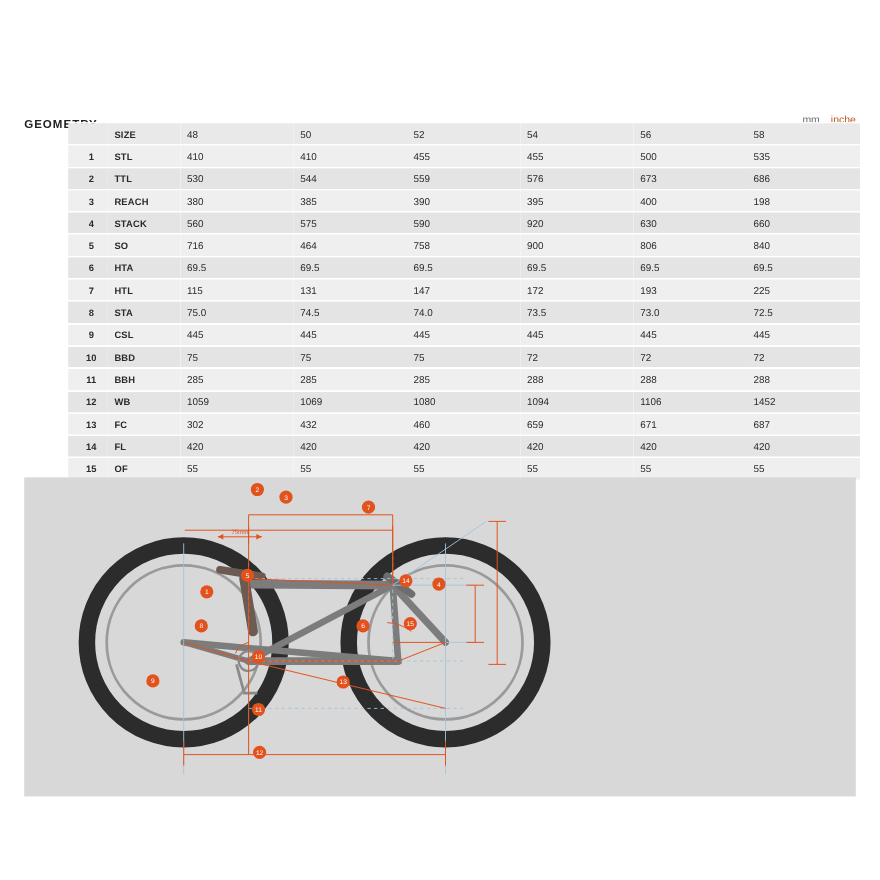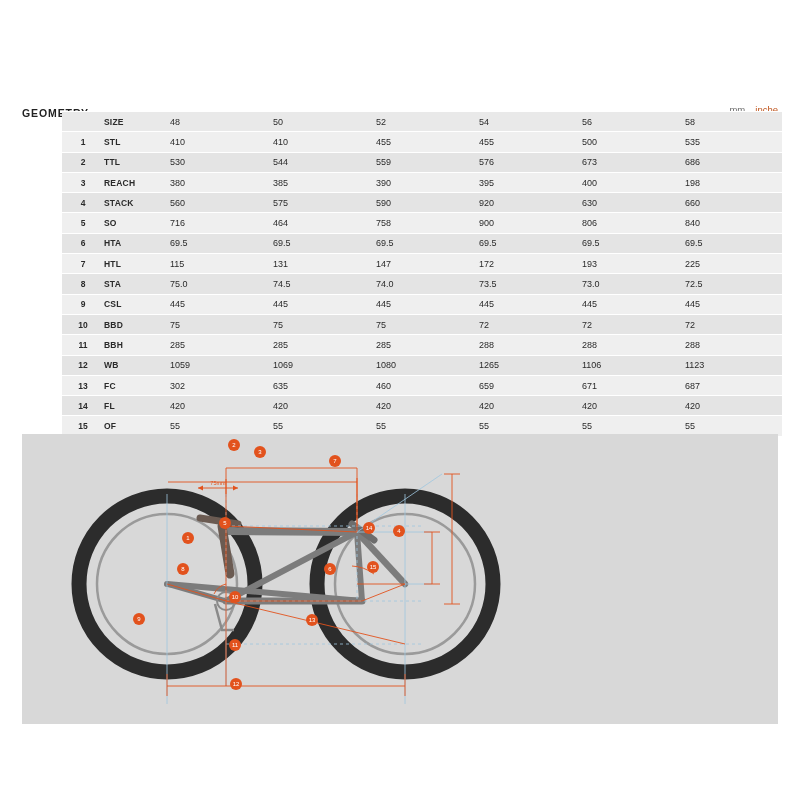--- a/index.html
+++ b/index.html
@@ -234,29 +234,29 @@
         <td class="col-val">288</td>
         <td class="col-val">288</td>
         <td class="col-val">288</td>
       </tr>
       <tr class="row-b">
         <td class="col-num">12</td>
         <td class="col-code">WB</td>
         <td class="col-val">1059</td>
         <td class="col-val">1069</td>
         <td class="col-val">1080</td>
-        <td class="col-val">1265</td>
+        <td class="col-val">1094</td>
         <td class="col-val">1106</td>
-        <td class="col-val">1123</td>
+        <td class="col-val">1452</td>
       </tr>
       <tr class="row-a">
         <td class="col-num">13</td>
         <td class="col-code">FC</td>
         <td class="col-val">302</td>
-        <td class="col-val">635</td>
+        <td class="col-val">432</td>
         <td class="col-val">460</td>
         <td class="col-val">659</td>
         <td class="col-val">671</td>
         <td class="col-val">687</td>
       </tr>
       <tr class="row-b">
         <td class="col-num">14</td>
         <td class="col-code">FL</td>
         <td class="col-val">420</td>
         <td class="col-val">420</td>

